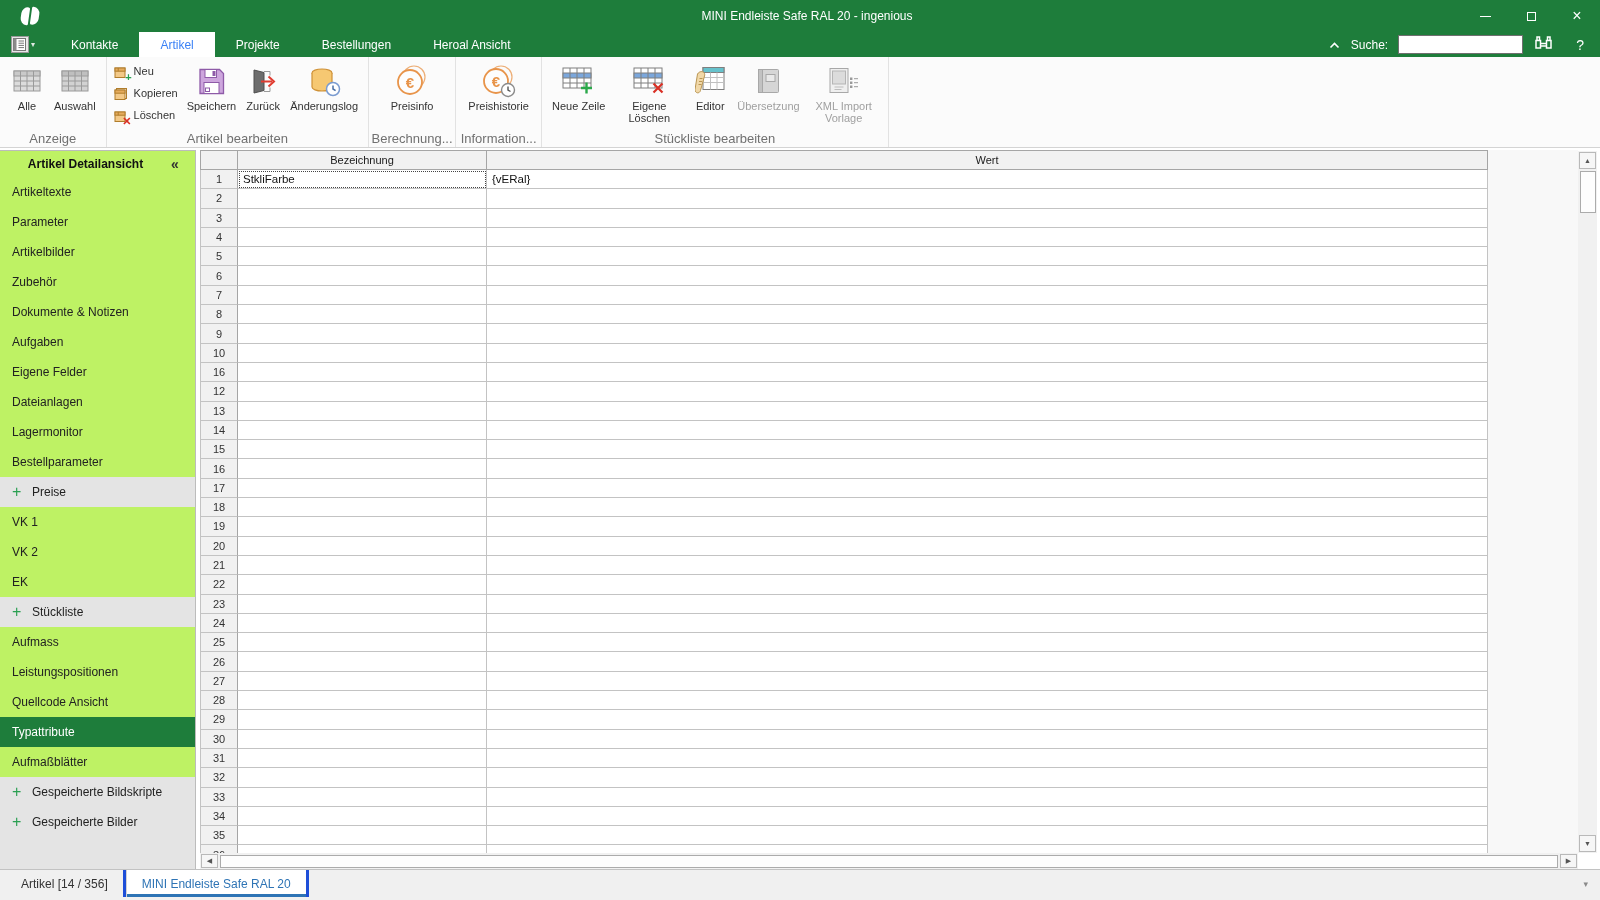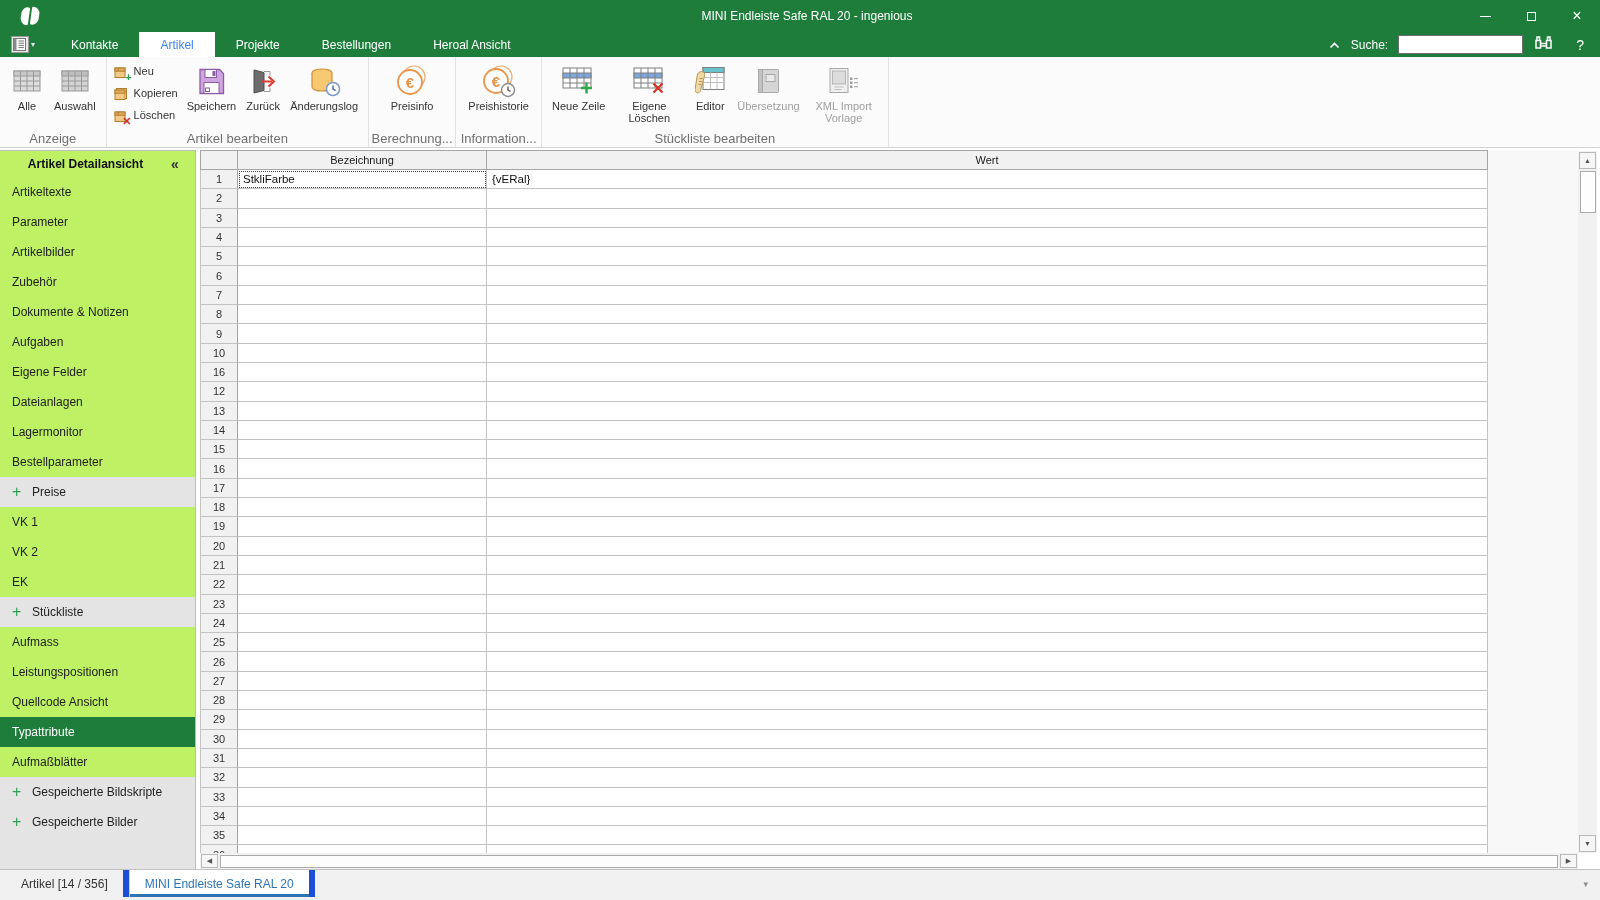--- a/index.html
+++ b/index.html
@@ -81,21 +81,21 @@
   .vscroll { position:absolute; right:3px; top:151px; width:19px; height:702px; background:#f1f1f1; display:flex; flex-direction:column; align-items:center; padding:1px; }
   .sbtn { width:17px; height:17px; flex:none; background:#f6f6f6; border:1px solid #b9b9b9; display:flex; align-items:center; justify-content:center; font-size:7px; color:#555; }
   .vthumb { width:16px; height:42px; background:#fdfdfd; border:1px solid #ababab; margin-top:2px; }
   .vdown { margin-top:auto; }
   .hscroll { position:absolute; left:200px; top:853px; width:1378px; height:16px; background:#f1f1f1; display:flex; align-items:center; padding:1px; }
   .hbtn { width:17px; height:14px; flex:none; background:#f6f6f6; border:1px solid #b9b9b9; display:flex; align-items:center; justify-content:center; font-size:7px; color:#555; }
   .hthumb { height:13px; flex:1; background:#fdfdfd; border:1px solid #ababab; margin:0 2px; }
 
   
   .tabbar { position:absolute; left:0; right:0; top:869px; height:28px; background:#f0f0f0; border-top:1px solid #c2c2c2; display:flex; align-items:stretch; font-size:12px; }
-  .btab { display:flex; align-items:center; padding:0 15px; color:#333; border-right:6px solid #1d4ed8; white-space:nowrap; }
+  .btab { display:flex; align-items:center; padding:0 15px; color:#333; border-right:3px solid #1d4ed8; white-space:nowrap; }
   .btab:first-child { margin-left:6px; }
   .btab.active { background:#fff; color:#2e74b5; border-left:1px solid #d2d2d2; box-shadow:inset 0 -3px 0 #2e74b5; }
   .tab-overflow { position:absolute; right:12px; top:9px; color:#8a8a8a; font-size:9px; }
   .statusstrip { position:absolute; left:0; right:0; top:897px; height:3px; background:#f0f0f0; }
 </style>
 </head>
 <body>
 
 <div class="app">
 

